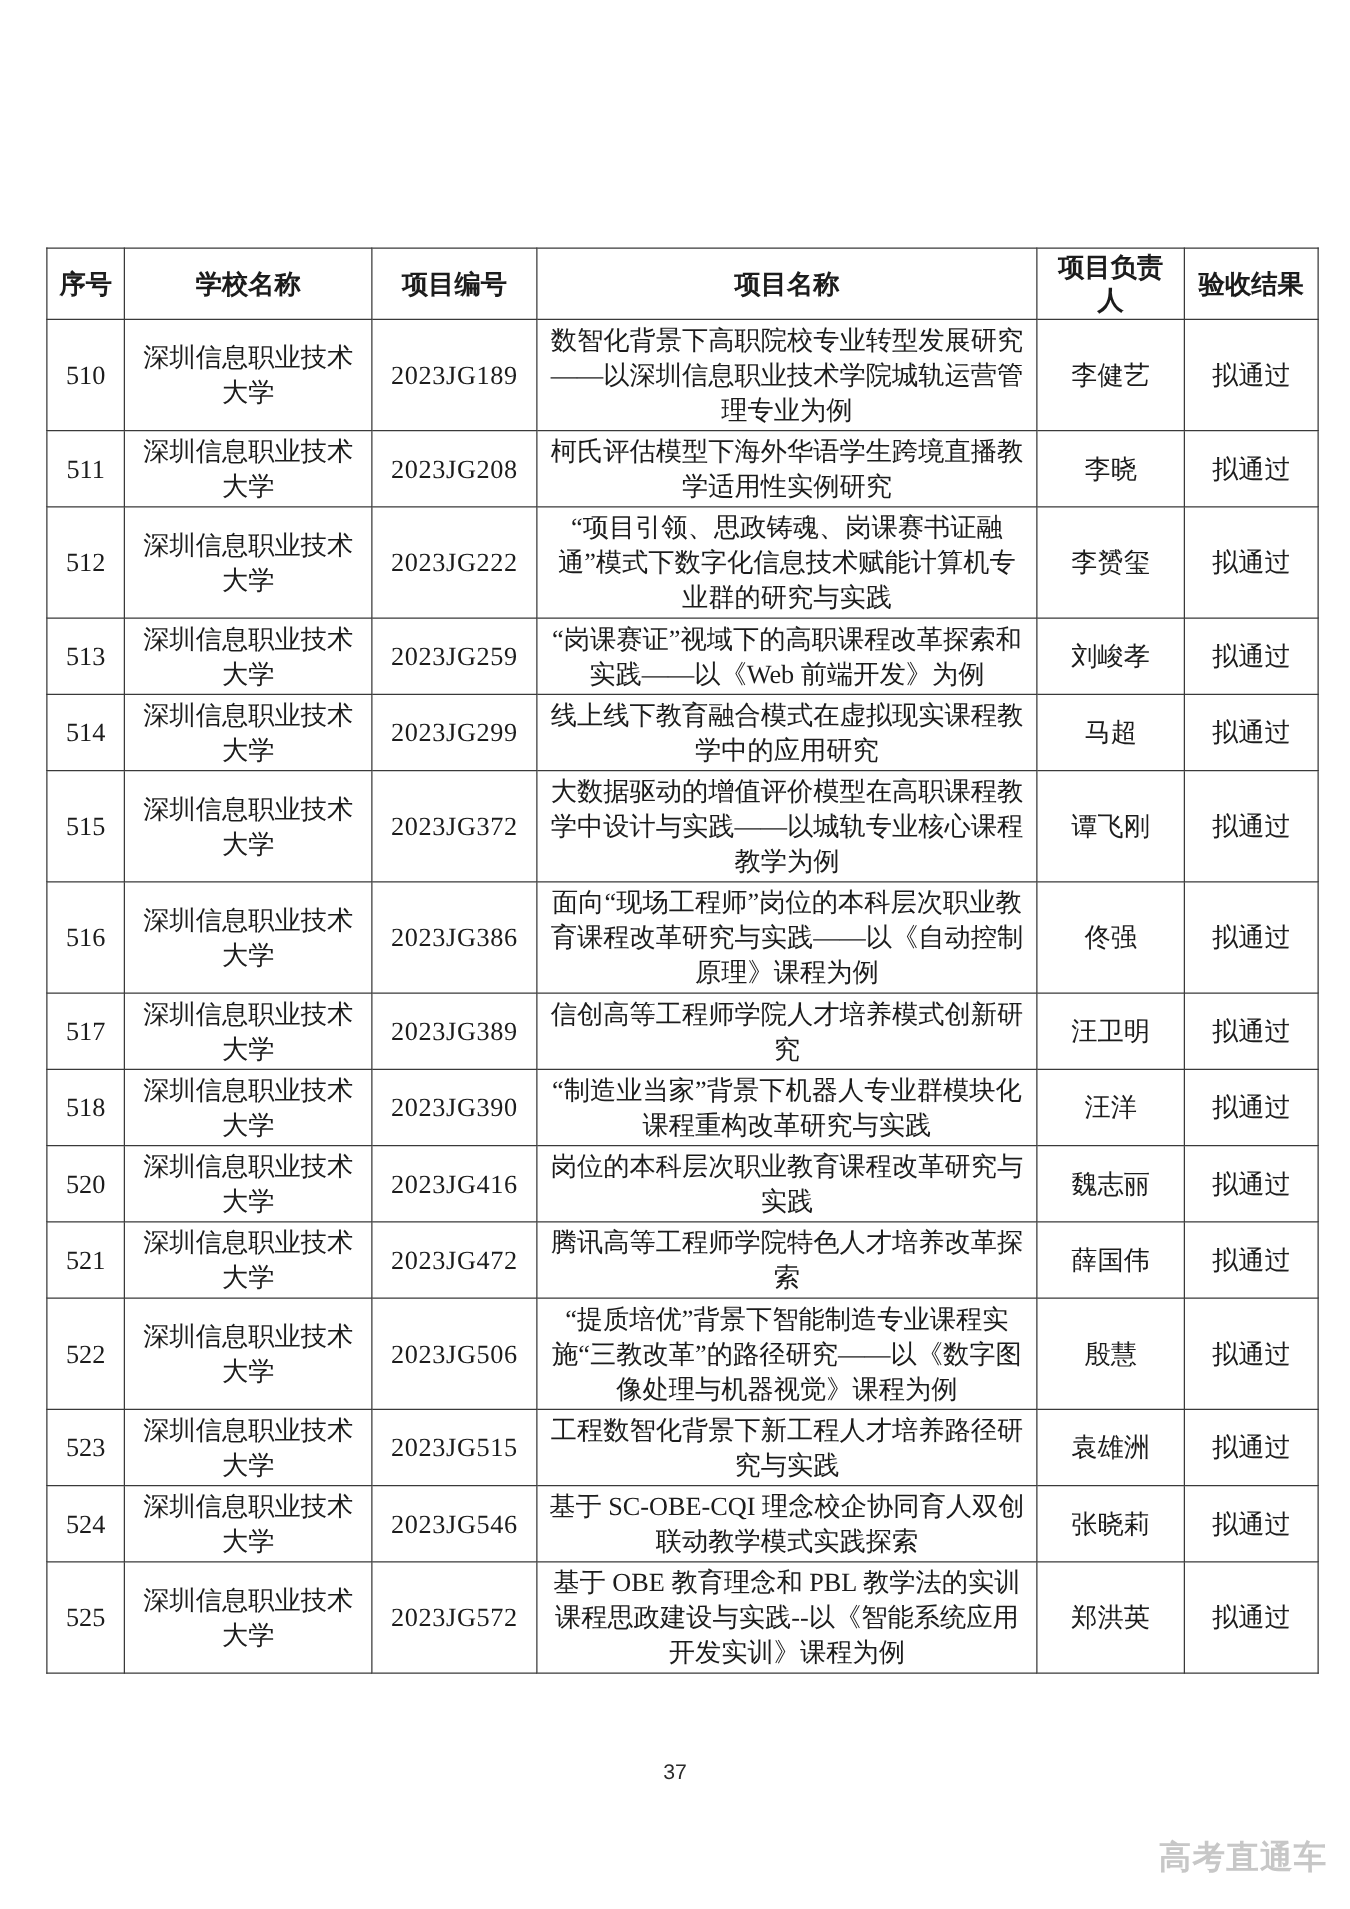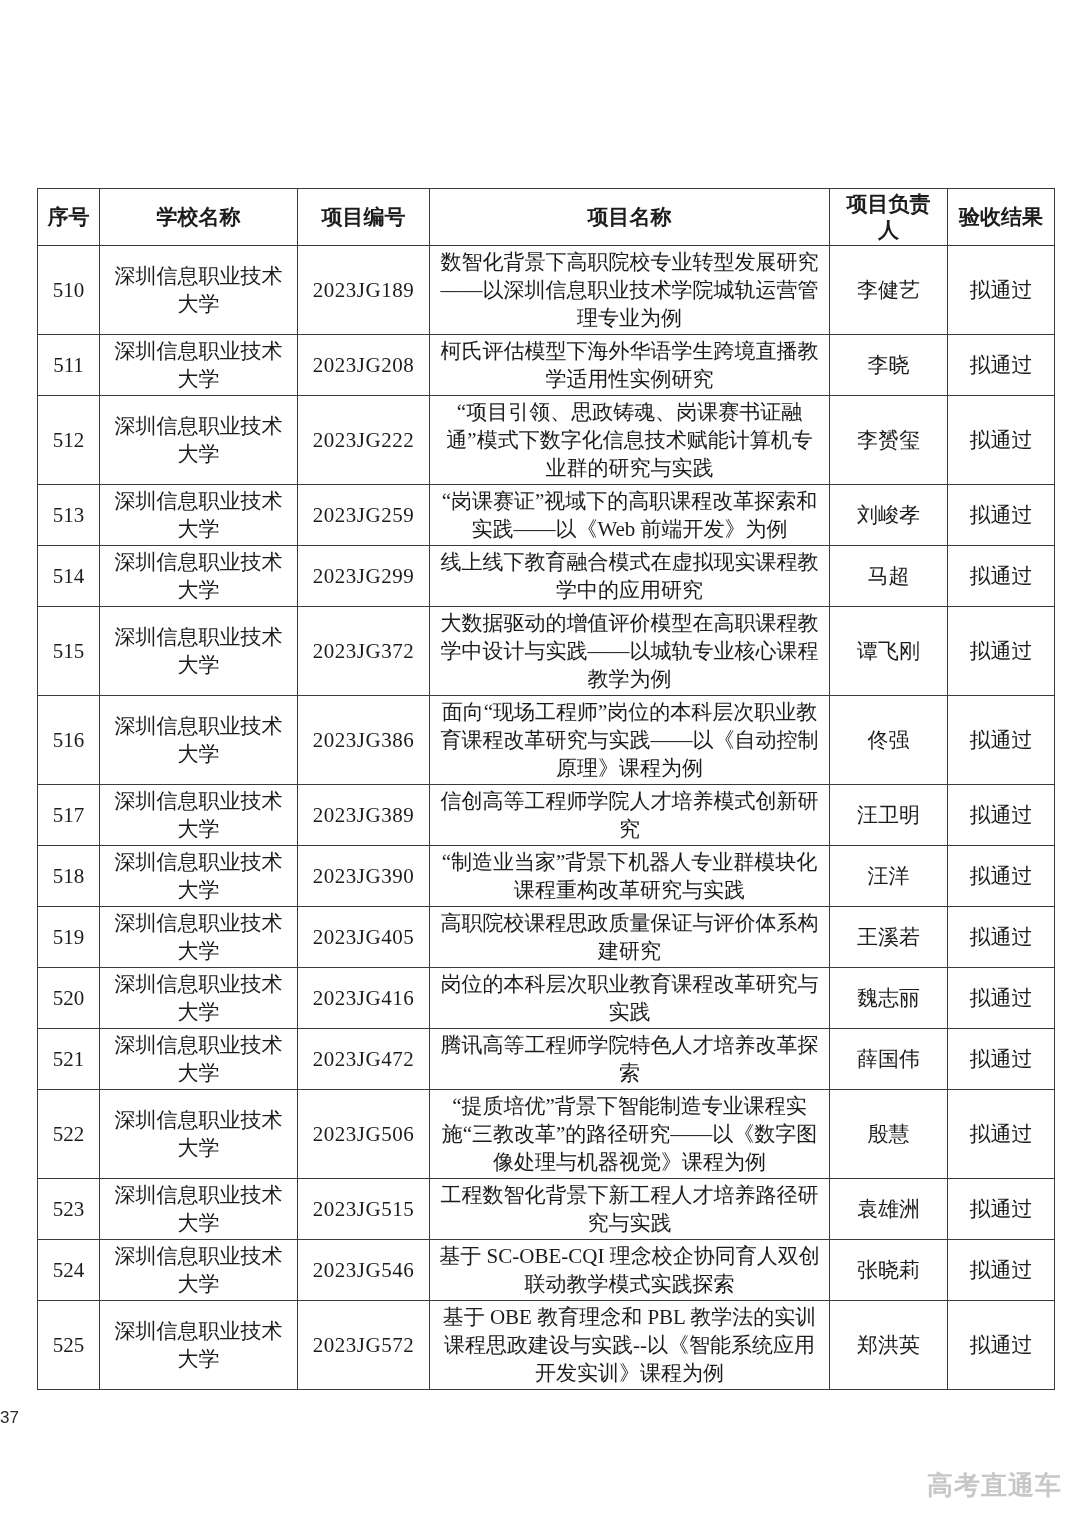--- a/index.html
+++ b/index.html
@@ -8,21 +8,21 @@
     height: 1527px;
     background: #ffffff;
     position: relative;
     font-family: "Liberation Serif", "DejaVu Serif", serif;
     color: #1c1c1c;
     overflow: hidden;
   }
   .results-table {
     position: absolute;
     left: 37px;
-    top: 188px;
+    top: 198px;
     width: 1017px;
     border-collapse: collapse;
     table-layout: fixed;
   }
   .results-table th,
   .results-table td {
     border: 1px solid #3a3a3a;
     text-align: center;
     vertical-align: middle;
     font-size: 21px;
@@ -38,21 +38,21 @@
     padding: 2px 8px;
   }
   .results-table td.c-school { padding: 2px 10px; margin-top: 17px; }
   .results-table td.c-title  { padding: 2px 8px; }
   .results-table td.c-code   { letter-spacing: 0.5px; }
   .page-number {
     position: absolute;
     left: 0;
     right: 0;
     top: 1408px;
-    text-align: left;
+    text-align: center;
     font-family: "Liberation Sans", sans-serif;
     font-size: 17px;
     color: #2b2b2b;
   }
   .watermark {
     position: absolute;
     right: 18px;
     top: 1468px;
     font-family: "Liberation Sans", sans-serif;
     font-size: 26px;
@@ -158,28 +158,20 @@
 
   <tr>
     <td class="c-no">518</td>
     <td class="c-school">深圳信息职业技术大学</td>
     <td class="c-code">2023JG390</td>
     <td class="c-title">“制造业当家”背景下机器人专业群模块化课程重构改革研究与实践</td>
     <td class="c-leader">汪洋</td>
     <td class="c-result">拟通过</td>
   </tr>
 
-  <tr>
-    <td class="c-no">519</td>
-    <td class="c-school">深圳信息职业技术大学</td>
-    <td class="c-code">2023JG405</td>
-    <td class="c-title">高职院校课程思政质量保证与评价体系构建研究</td>
-    <td class="c-leader">王溪若</td>
-    <td class="c-result">拟通过</td>
-  </tr>
 
   <tr>
     <td class="c-no">520</td>
     <td class="c-school">深圳信息职业技术大学</td>
     <td class="c-code">2023JG416</td>
     <td class="c-title">岗位的本科层次职业教育课程改革研究与实践</td>
     <td class="c-leader">魏志丽</td>
     <td class="c-result">拟通过</td>
   </tr>
 

